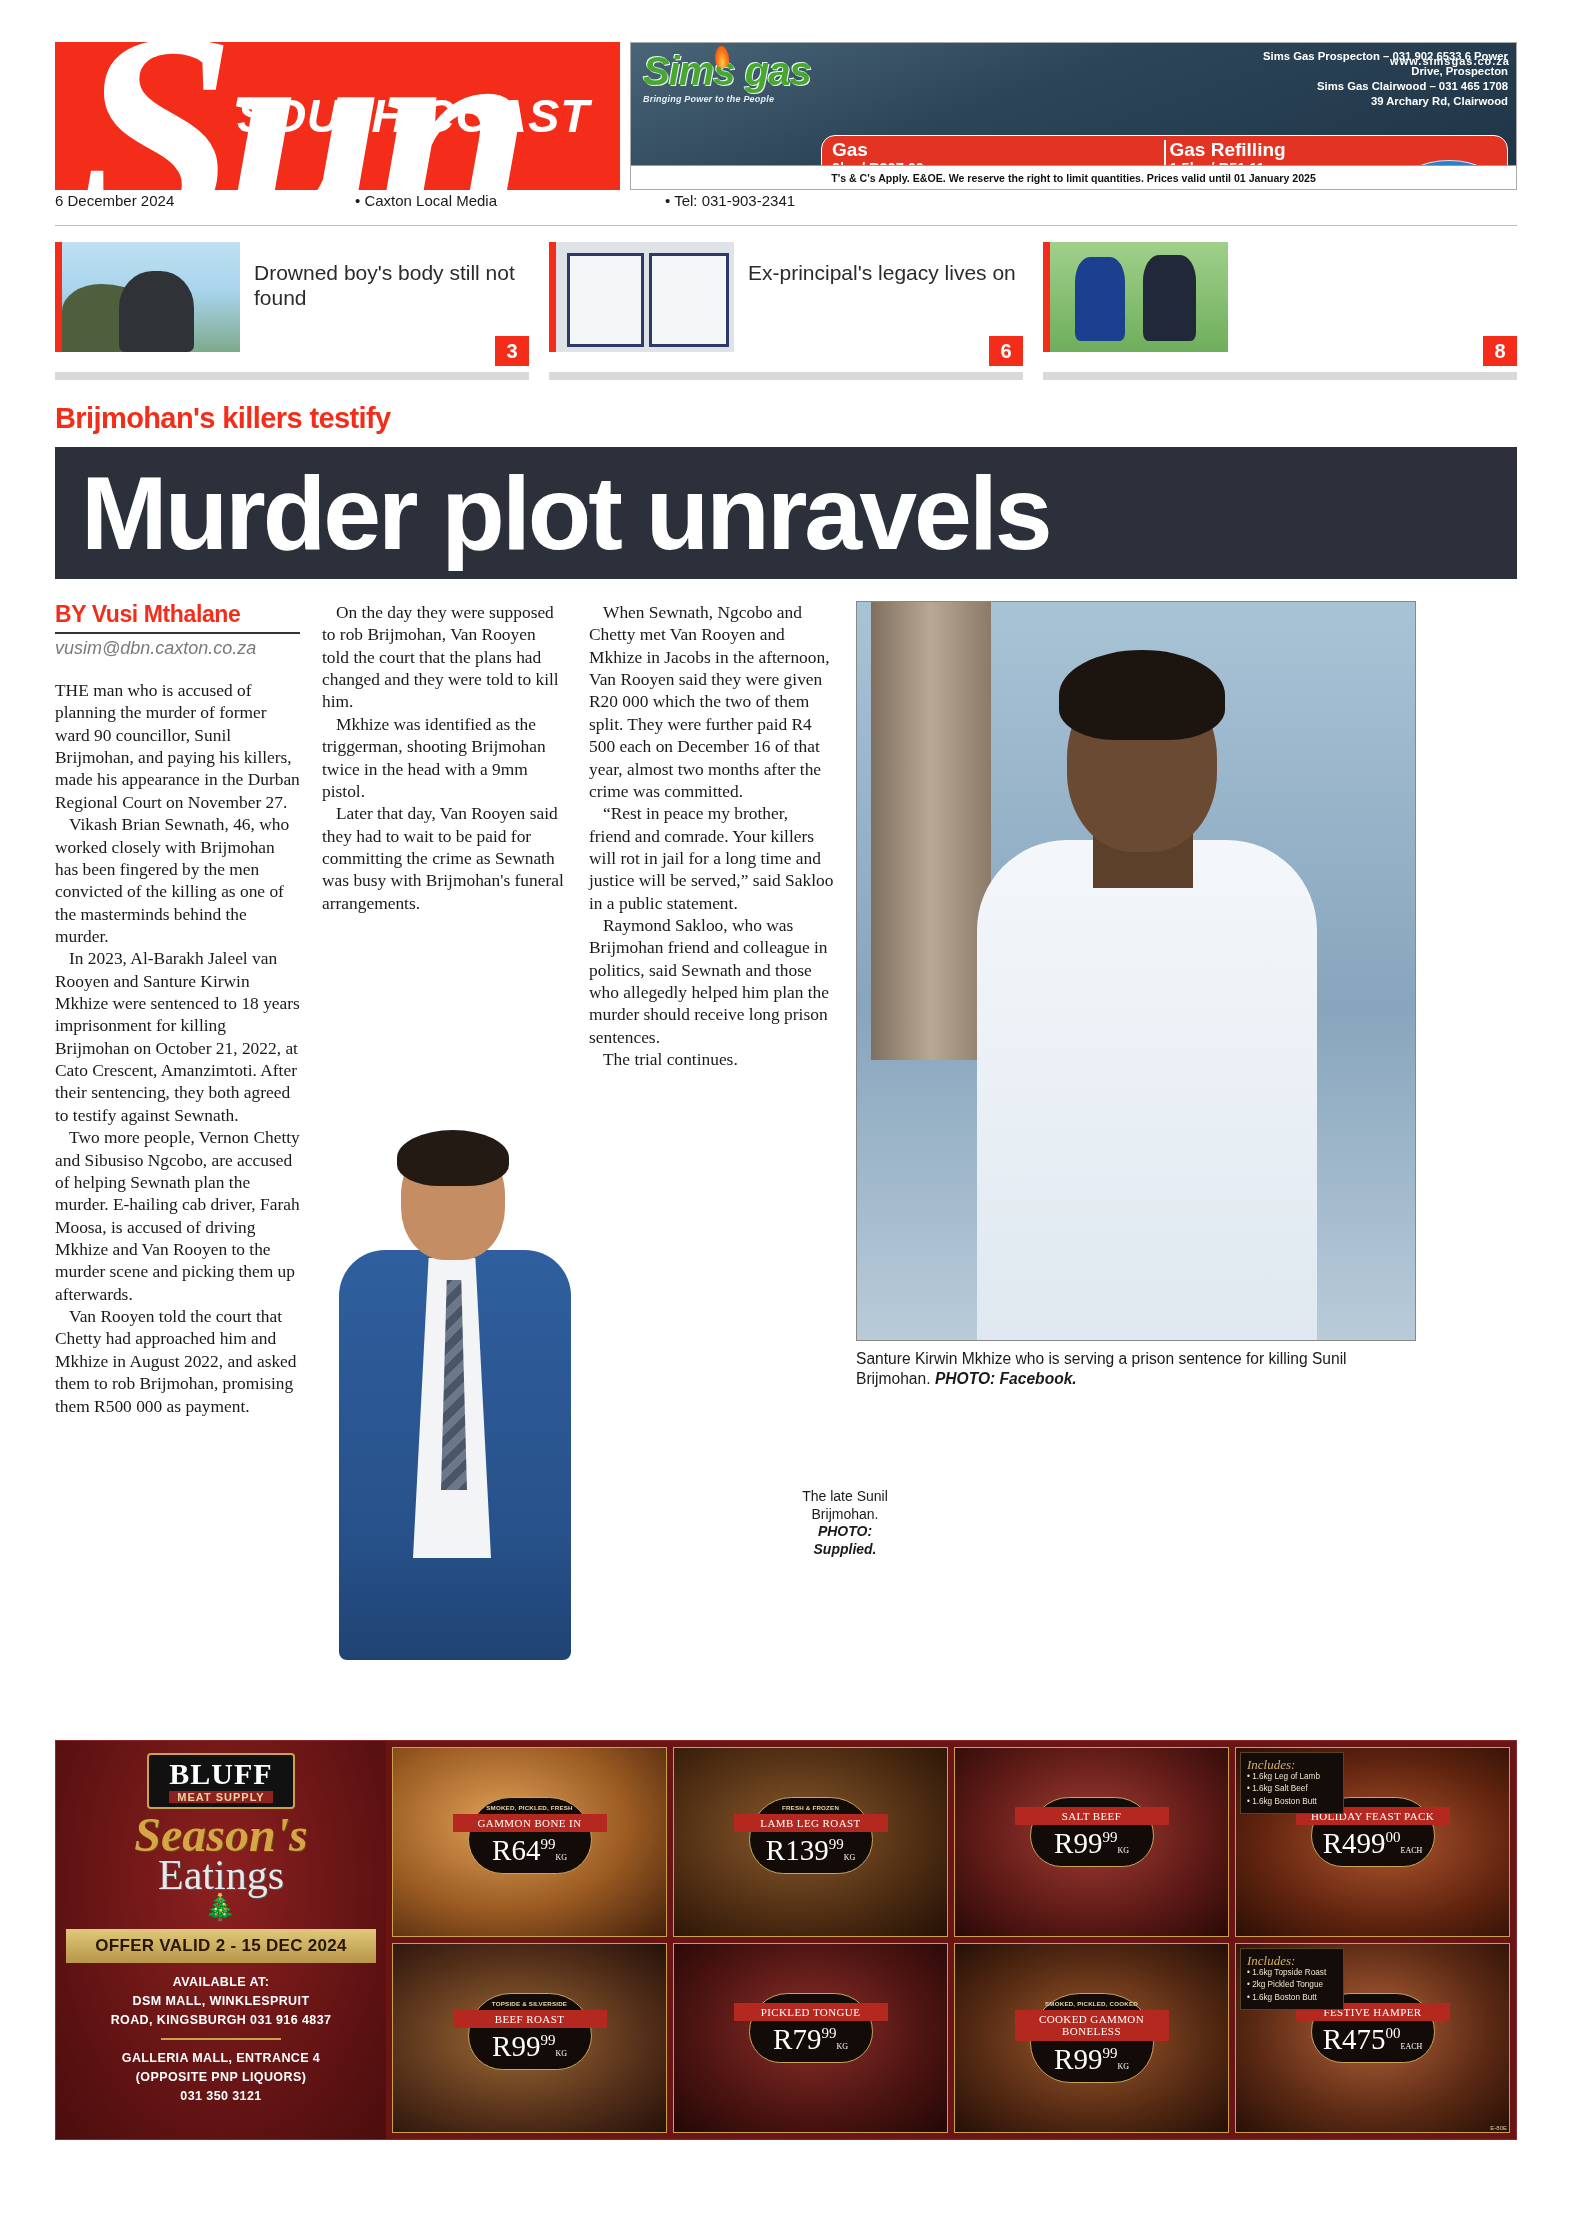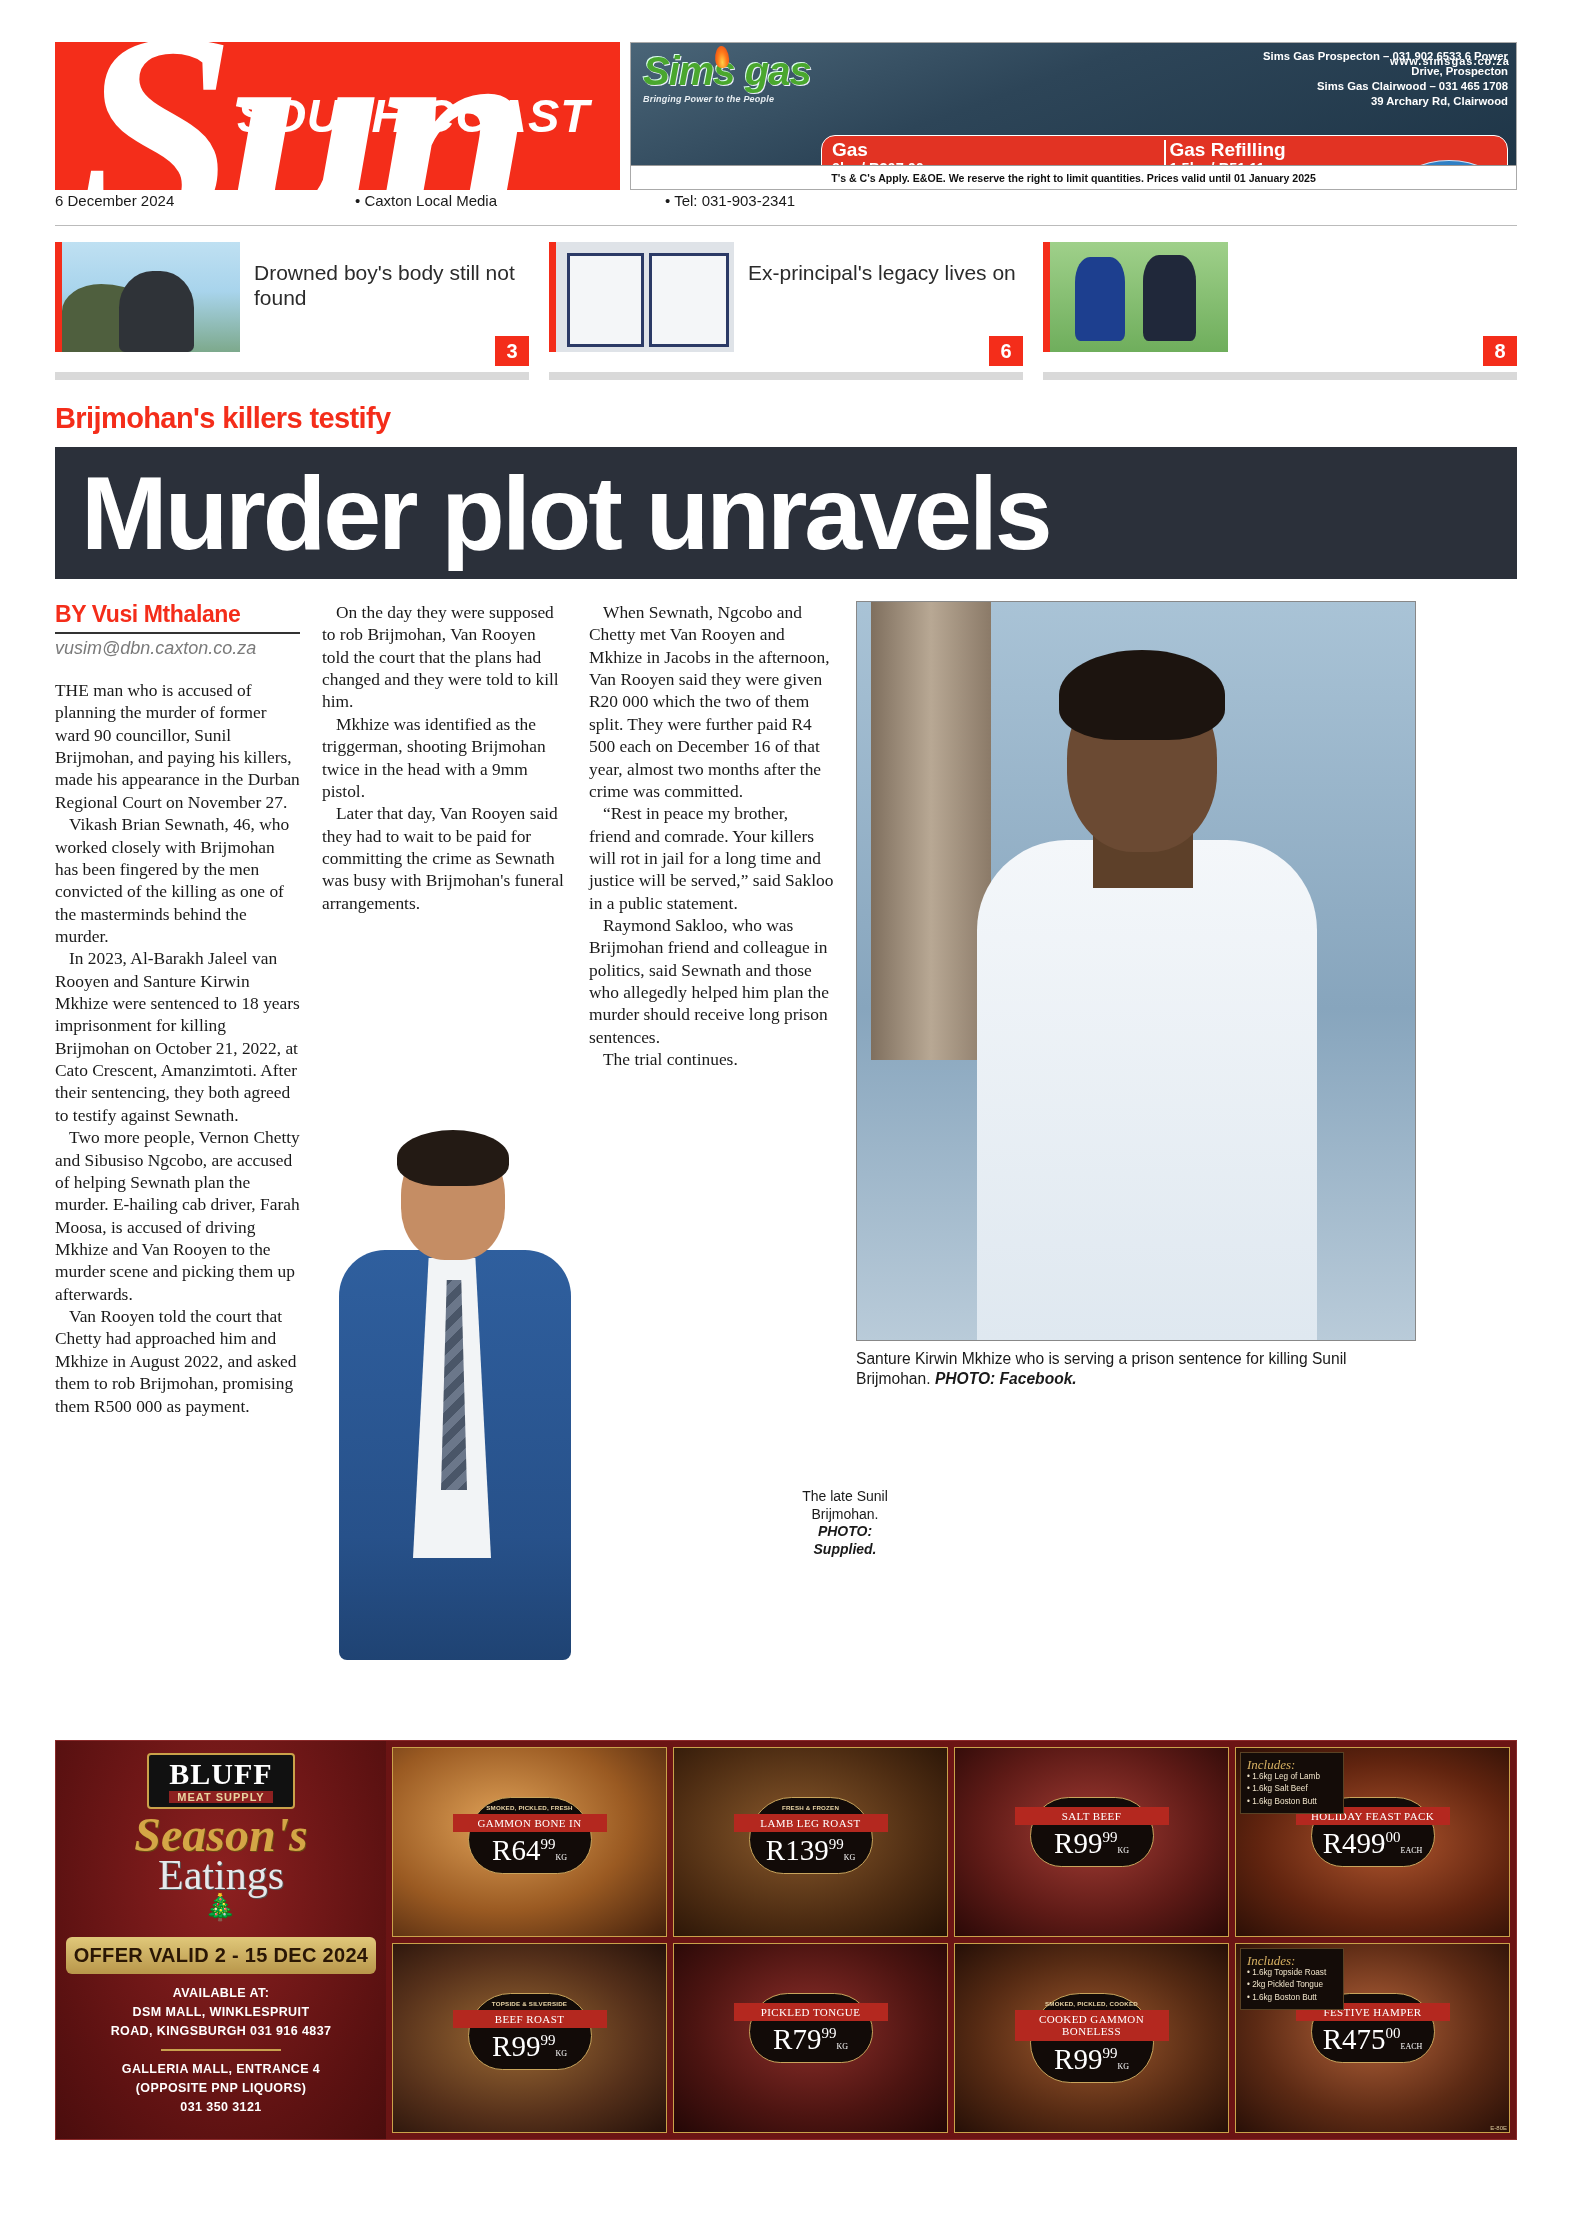--- a/index.html
+++ b/index.html
@@ -271,21 +271,21 @@
     font-size: 48px; color: #d4a646; line-height: .9; margin-top: 4px;
     text-shadow: 1px 1px 0 #6b4a12;
   }
   .eatings {
     font-family: "Liberation Serif", serif; font-size: 42px; color: #e6e9ec; line-height: .95;
     text-shadow: 1px 1px 0 #555;
   }
   .wreath { font-size: 26px; color: #1f6b2a; margin-top: -4px; }
   .offer-band {
     background: linear-gradient(180deg,#e0c87a,#b8964a); color: #2a1604;
-    font-size: 20px; font-weight: bold; padding: 7px 0; margin-top: 14px; letter-spacing: .3px; border-radius: 6px;
+    font-size: 17px; font-weight: bold; padding: 7px 0; margin-top: 6px; letter-spacing: .3px;
   }
   .avail { font-size: 12.5px; font-weight: bold; line-height: 1.5; margin-top: 10px; letter-spacing: .4px;}
   .avail .divider { width: 120px; height: 2px; background: #c9a24e; margin: 9px auto; }
 
   .ba-grid { flex: 1; display: grid; grid-template-columns: repeat(4, 1fr); grid-template-rows: 1fr 1fr; gap: 6px; padding: 6px; }
   .tile { position: relative; overflow: hidden; border: 1px solid #caa24a; background:#2a1008; }
   .tile-bg { position: absolute; inset: 0; }
   .bg-a { background: radial-gradient(ellipse at 40% 40%, #e0a258 0%, #9a5a22 55%, #43200c 100%); }
   .bg-b { background: radial-gradient(ellipse at 45% 45%, #8a5a2c 0%, #4d2c12 60%, #241105 100%); }
   .bg-c { background: radial-gradient(ellipse at 50% 45%, #a33c34 0%, #5d1a16 60%, #2a0907 100%); }

